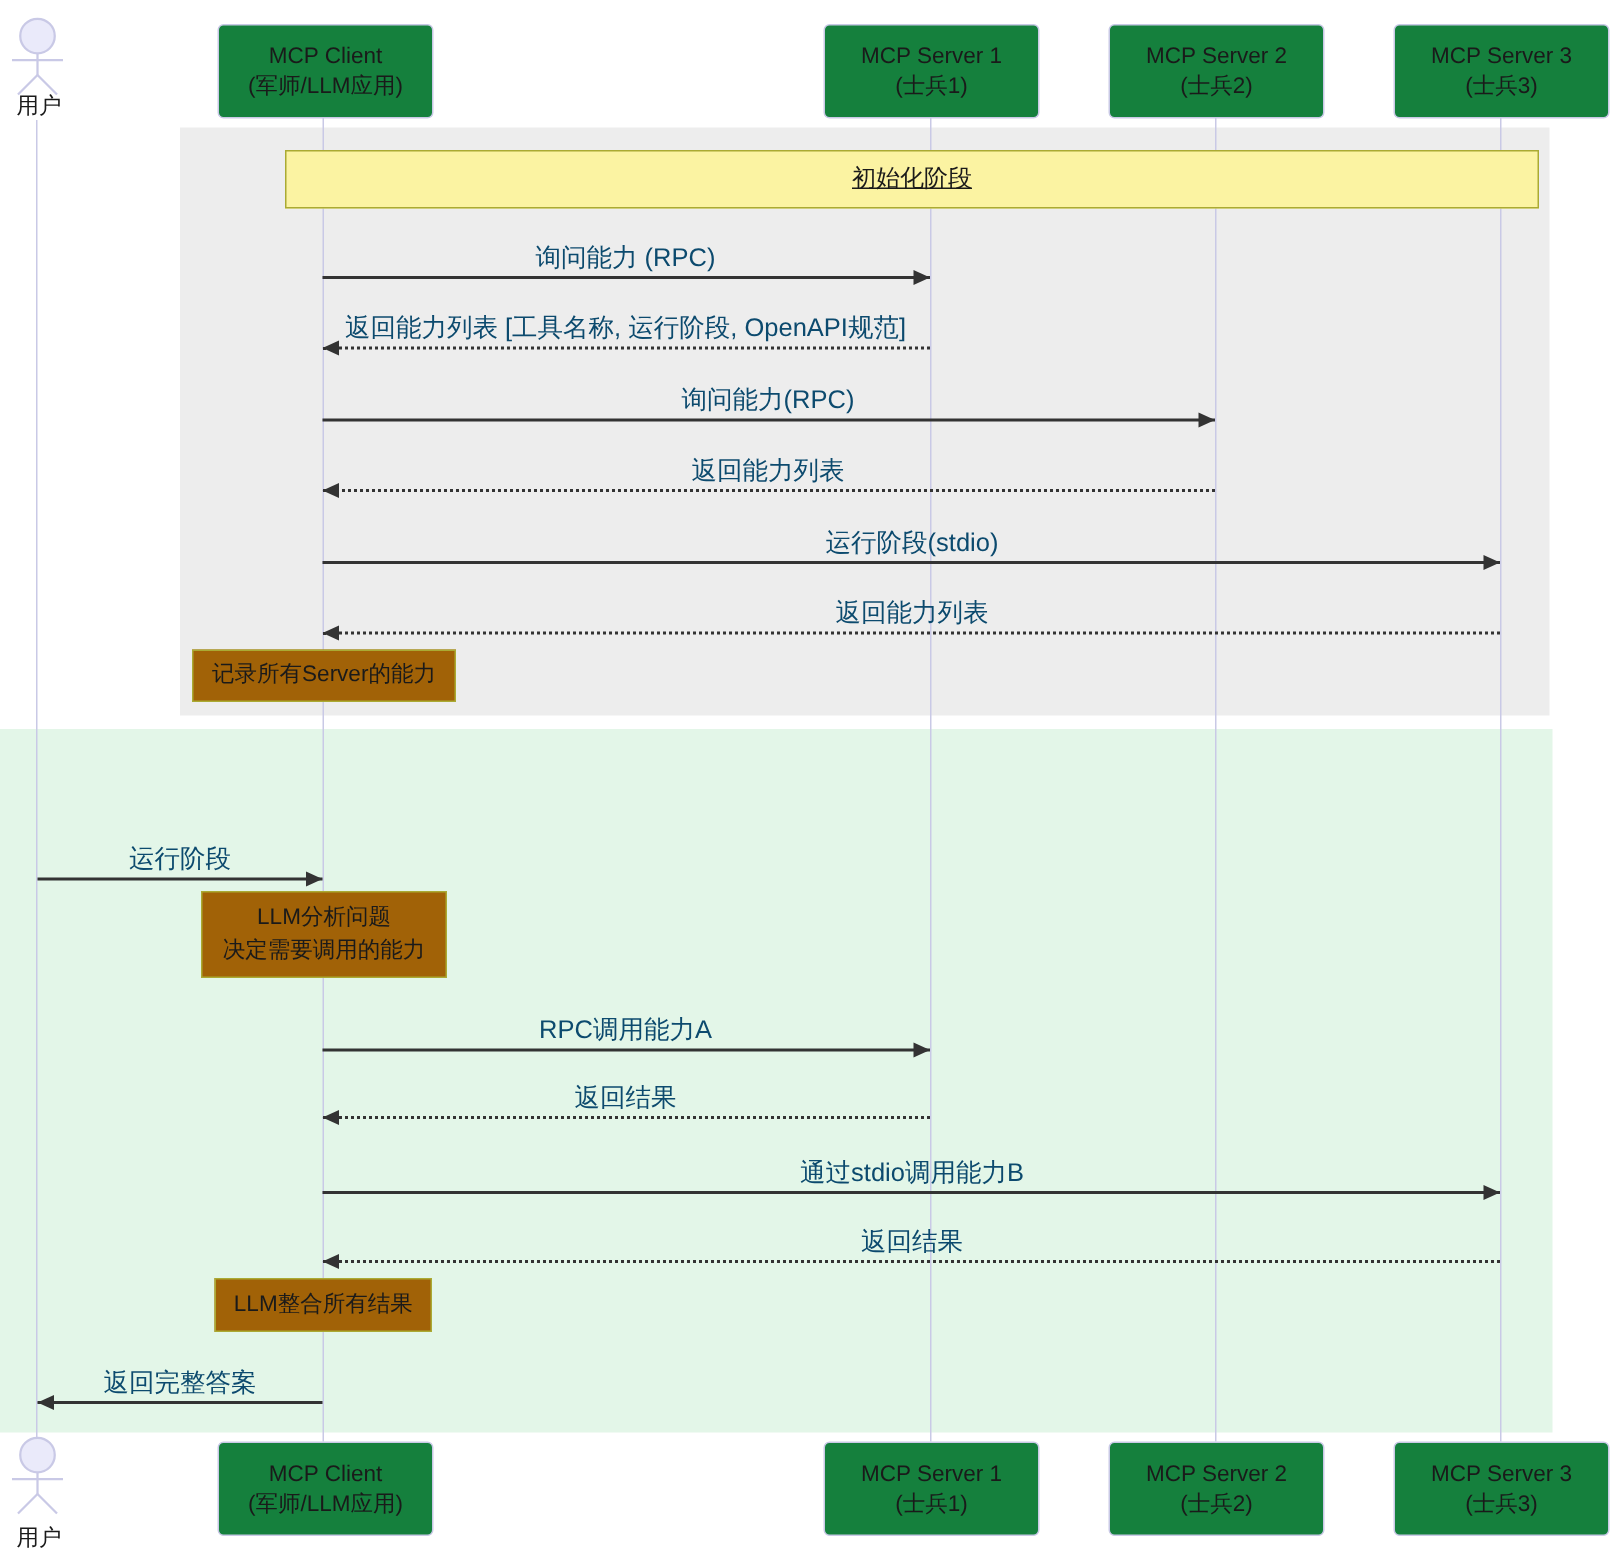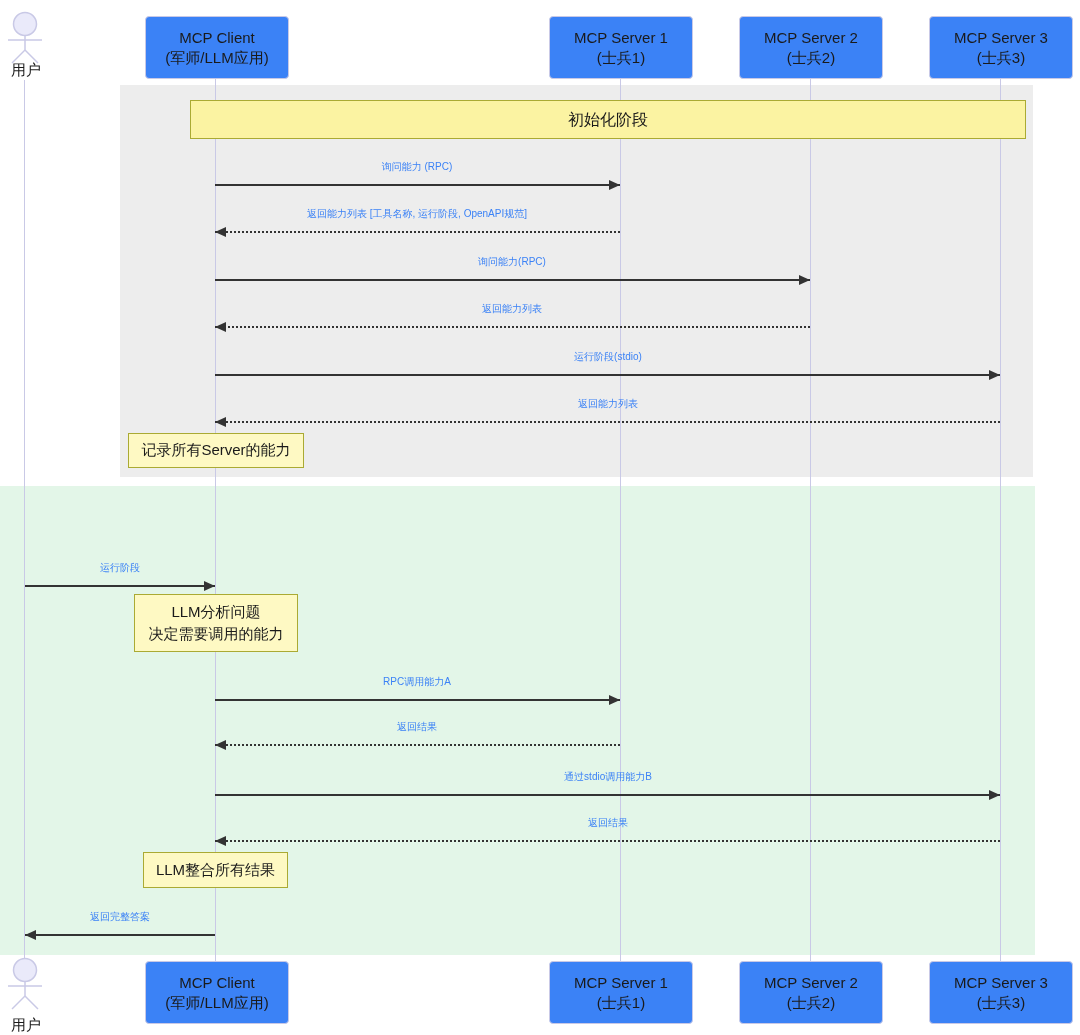--- a/index.html
+++ b/index.html
@@ -9,36 +9,36 @@
   }
   .phase-bg{position:absolute;}
   .phase-bg.init{background:#ededed;}
   .phase-bg.run{background:#e3f6e8;}
   .lifeline{position:absolute;width:1px;background:#c9c9e6;}
   .banner{
     position:absolute;height:37px;line-height:37px;text-align:center;
     background:#fbf3a2;border:1px solid #aaaa33;font-size:16px;color:#1a1a1a;
   }
   .note{
-    position:absolute;background:#fef9c3;border:1px solid #aaaa33;
+    position:absolute;background:#a16207;border:1px solid #aaaa33;
     display:flex;flex-direction:column;align-items:center;justify-content:center;
     font-size:15px;text-align:center;line-height:1.5;color:#1a1a1a;
   }
   .msg-label{
     position:absolute;transform:translateX(-50%);white-space:nowrap;
-    font-size:10px;color:#3b82f6;
+    font-size:17px;color:#0c4a6e;
   }
   .msg-line{position:absolute;height:0;border-top:2px solid #333333;}
   .msg-line.dotted{border-top:2px dotted #333333;}
   .arrowhead{position:absolute;width:0;height:0;border-top:5px solid transparent;border-bottom:5px solid transparent;}
   .arrowhead.right{border-left:11px solid #333333;}
   .arrowhead.left{border-right:11px solid #333333;}
   .pbox{
     position:absolute;width:142px;height:61px;border-radius:4px;
-    background:#3b82f6;border:1px solid #c9c9e6;
+    background:#15803d;border:1px solid #c9c9e6;
     display:flex;flex-direction:column;align-items:center;justify-content:center;
     font-size:15px;line-height:1.3;text-align:center;color:#1a1a1a;
   }
   .actor-label{
     position:absolute;transform:translateX(-50%);font-size:15px;color:#1a1a1a;white-space:nowrap;font-family:Liberation Mono, monospace;
   }
   .actor-svg{position:absolute;}
 </style>
 </head>
 <body>
@@ -47,21 +47,21 @@
 
   <div class="phase-bg init" style="left:120px;top:85px;width:913px;height:392px;"></div>
   <div class="phase-bg run" style="left:0px;top:486px;width:1035px;height:469px;"></div>
 
   <div class="lifeline" style="left:24px;top:80px;height:878px;"></div>
   <div class="lifeline" style="left:215px;top:77px;height:884px;"></div>
   <div class="lifeline" style="left:620px;top:77px;height:884px;"></div>
   <div class="lifeline" style="left:810px;top:77px;height:884px;"></div>
   <div class="lifeline" style="left:1000px;top:77px;height:884px;"></div>
 
-  <div class="banner" style="left:190px;top:100px;width:834px;">初始化阶段</div>
+  <div class="banner" style="left:190px;top:100px;width:834px;text-decoration:underline;">初始化阶段</div>
 
   <div class="msg-label" style="left:417px;top:160px;">询问能力 (RPC)</div>
   <div class="msg-line" style="left:215px;top:184px;width:405px;"></div>
   <div class="arrowhead right" style="left:609px;top:180px;"></div>
 
   <div class="msg-label" style="left:417px;top:207px;">返回能力列表 [工具名称, 运行阶段, OpenAPI规范]</div>
   <div class="msg-line dotted" style="left:215px;top:231px;width:405px;"></div>
   <div class="arrowhead left" style="left:215px;top:227px;"></div>
 
   <div class="msg-label" style="left:512px;top:255px;">询问能力(RPC)</div>

